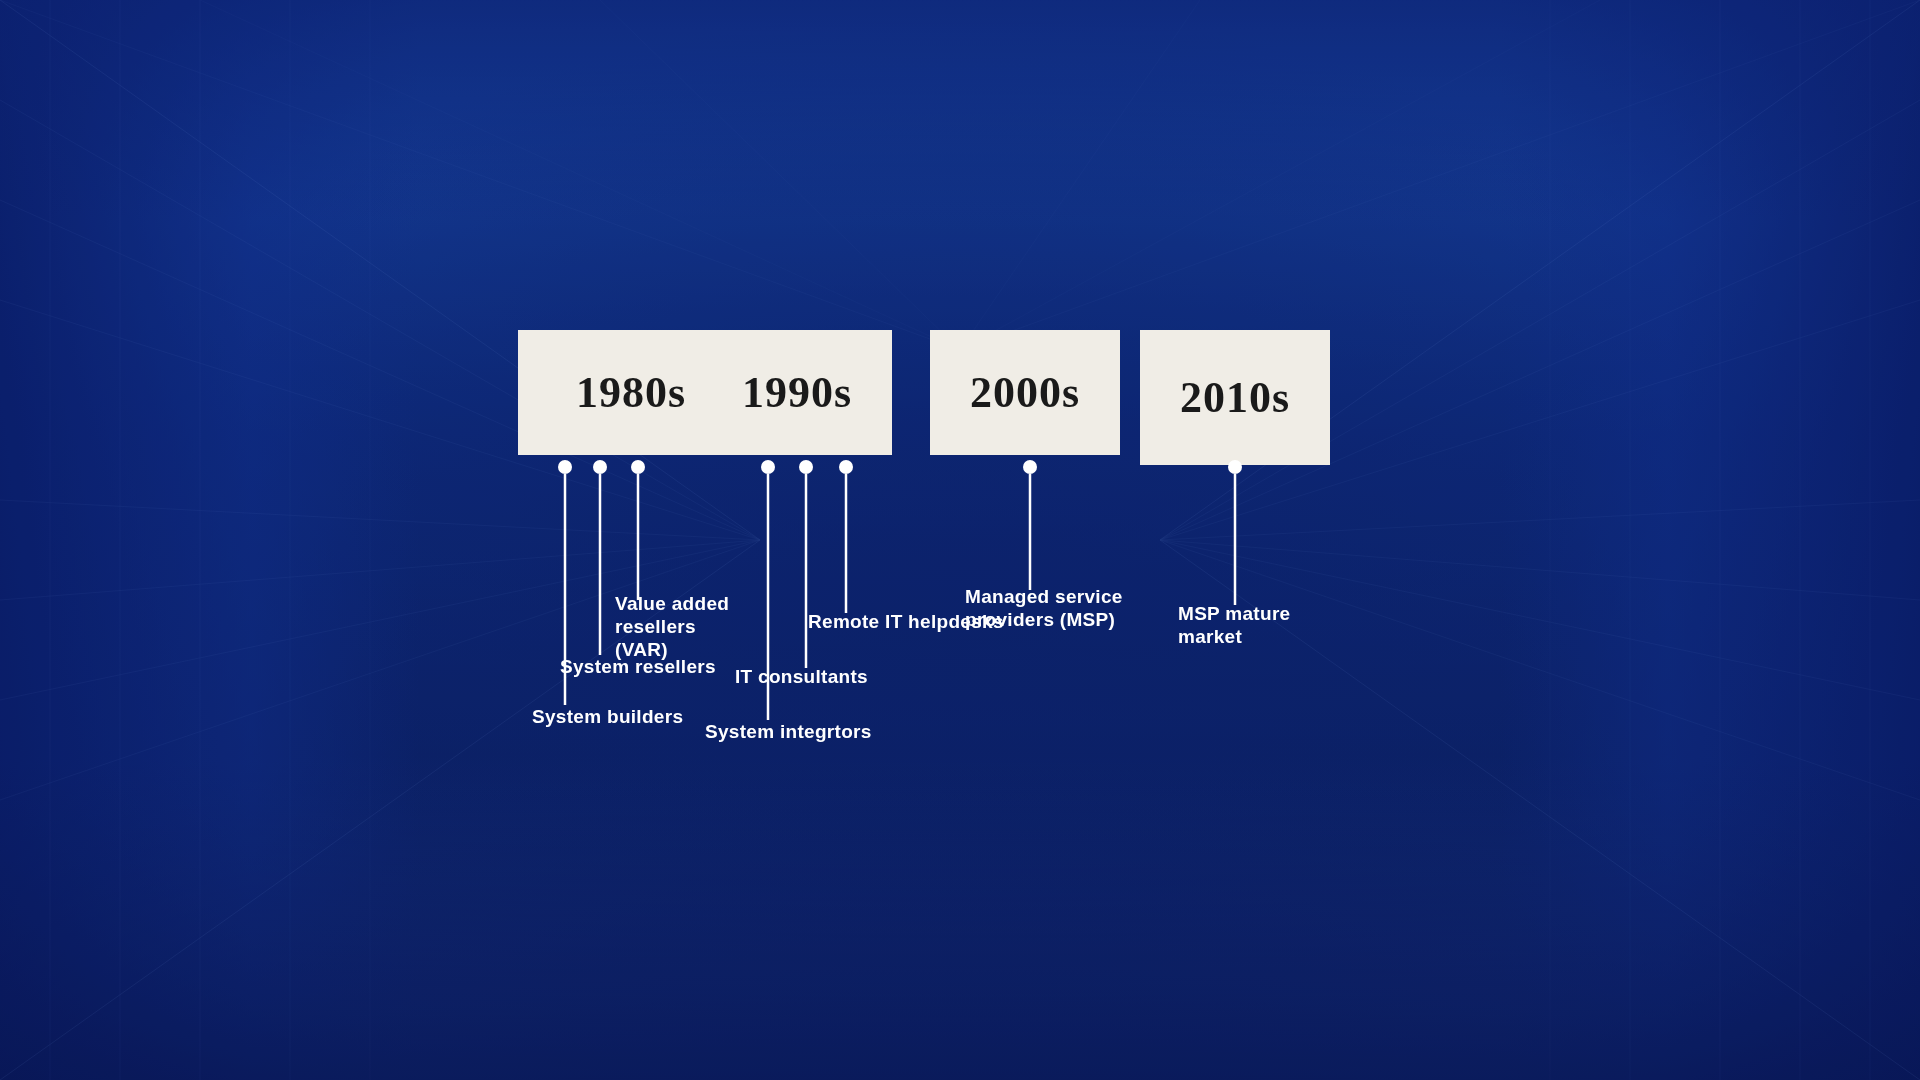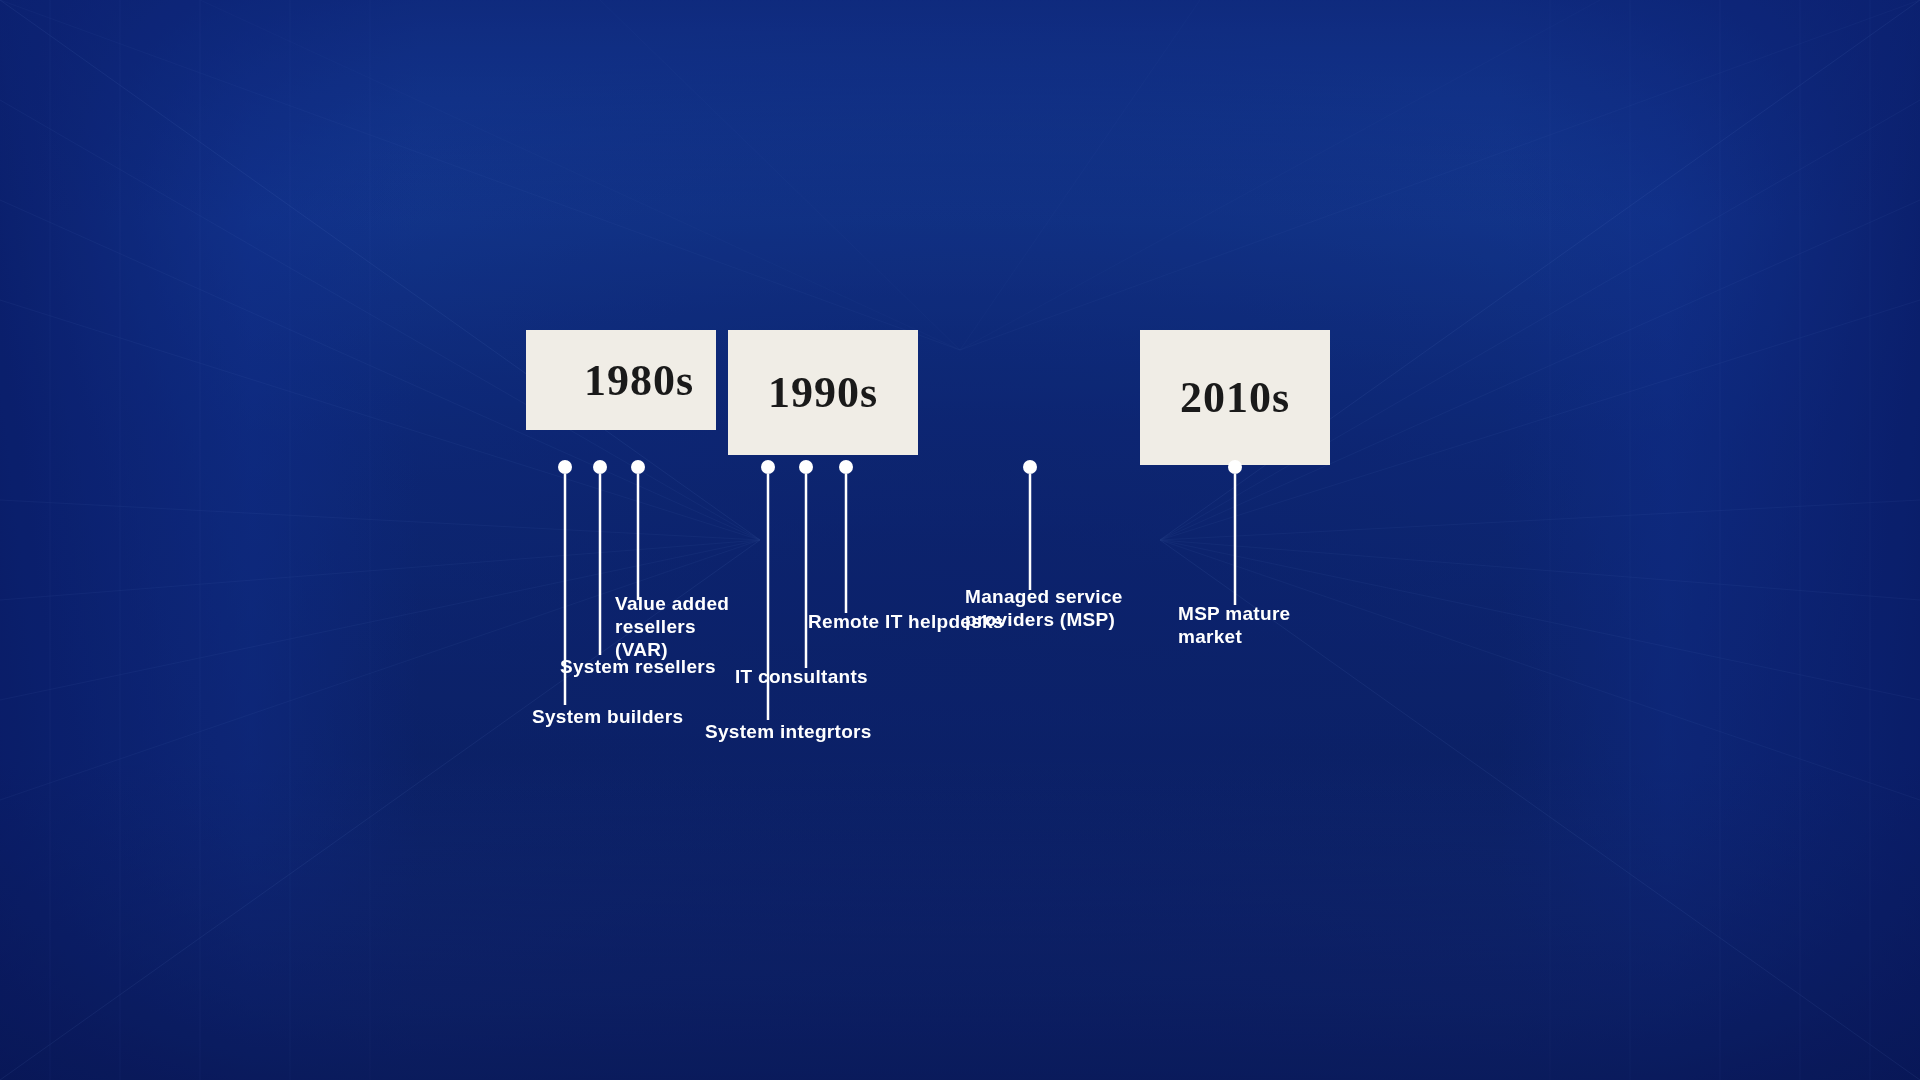--- a/index.html
+++ b/index.html
@@ -50,22 +50,22 @@
     }
 
     
     .timeline-wrapper {
       position: relative;
       width: 900px;
       height: 420px;
     }
 
     
-    .box-1980 { position: absolute; left: 16px; top: 0; width: 190px; height: 100px; background: #f0ede6; display: flex; align-items: center; justify-content: center; padding-left: 36px; }
-    .box-1990 { position: absolute; left: 218px; top: 0; width: 190px; height: 125px; background: #f0ede6; display: flex; align-items: center; justify-content: center; }
+    .box-1980 { position: absolute; left: 8px; top: 0; width: 190px; height: 125px; background: #f0ede6; display: flex; align-items: center; justify-content: center; padding-left: 36px; }
+    .box-1990 { position: absolute; left: 192px; top: 0; width: 190px; height: 125px; background: #f0ede6; display: flex; align-items: center; justify-content: center; }
     .box-2000 { position: absolute; left: 420px; top: 0; width: 190px; height: 125px; background: #f0ede6; display: flex; align-items: center; justify-content: center; }
     .box-2010 { position: absolute; left: 630px; top: 0; width: 190px; height: 135px; background: #f0ede6; display: flex; align-items: center; justify-content: center; }
   </style>
 </head>
 <body>
 
 <div class="bg"></div>
 
 <div class="bg-corridor">
 
@@ -124,20 +124,23 @@
 
 <div class="content">
   <div class="timeline-wrapper">
 
     <div class="box-1980">
       <span class="decade-label">1980s</span>
     </div>
     <div class="box-1990">
       <span class="decade-label">1990s</span>
     </div>
+    <div class="box-2000">
+      <span class="decade-label">2000s</span>
+    </div>
     <div class="box-2010">
       <span class="decade-label">2010s</span>
     </div>
 
     <svg style="position:absolute;top:125px;left:0;width:900px;height:295px;overflow:visible;" viewBox="0 0 900 295">
 
       <circle cx="55" cy="12" r="7" fill="white"></circle>
       <line x1="55" y1="19" x2="55" y2="250" stroke="white" stroke-width="2.5"></line>
 
       <circle cx="90" cy="12" r="7" fill="white"></circle>

